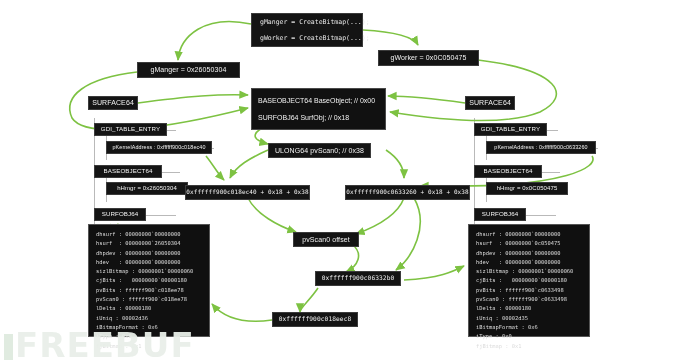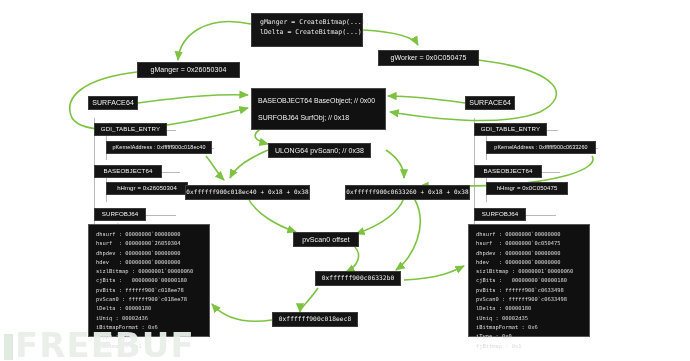--- a/index.html
+++ b/index.html
@@ -39,21 +39,21 @@
     font-family:"DejaVu Sans Mono","Liberation Mono",monospace;
   }
   .node.label{
     font-family:"Liberation Sans",sans-serif;
   }
 
   
   .stmt{
     position:absolute;left:251px;top:13px;width:112px;height:34px;
     background:#141414;border:1px solid #3b3b3b;box-sizing:border-box;
-    display:flex;flex-direction:column;justify-content:flex-start;
+    display:flex;flex-direction:column;justify-content:space-between;
     padding:3px 8px;
   }
   .stmt div{
     font-family:"DejaVu Sans Mono","Liberation Mono",monospace;
     font-size:6.5px;color:#e6e6e6;line-height:1.55;white-space:nowrap;
   }
 
   
   .structbox{
     position:absolute;left:251px;top:88px;width:135px;height:42px;
@@ -148,21 +148,21 @@
       <path d="M272,320 C244,324 224,318 212,304"></path>
 
       <path d="M404,280 C440,278 452,272 464,266"></path>
 
       <path d="M110,224 C112,228 114,230 118,224"></path>
     </g>
   </svg>
 
   <div class="stmt">
     <div>gManger = CreateBitmap(...);</div>
-    <div>lDelta = CreateBitmap(...);</div>
+    <div>gWorker = CreateBitmap(...);</div>
   </div>
 
   <div class="node label" style="left:137px;top:62px;width:103px;height:16px;">gManger = 0x26050304</div>
   <div class="node label" style="left:378px;top:50px;width:101px;height:16px;">gWorker = 0x0C050475</div>
 
   <div class="structbox">
     <div>BASEOBJECT64 BaseObject; // 0x00</div>
     <div>SURFOBJ64 SurfObj; // 0x18</div>
   </div>
 

